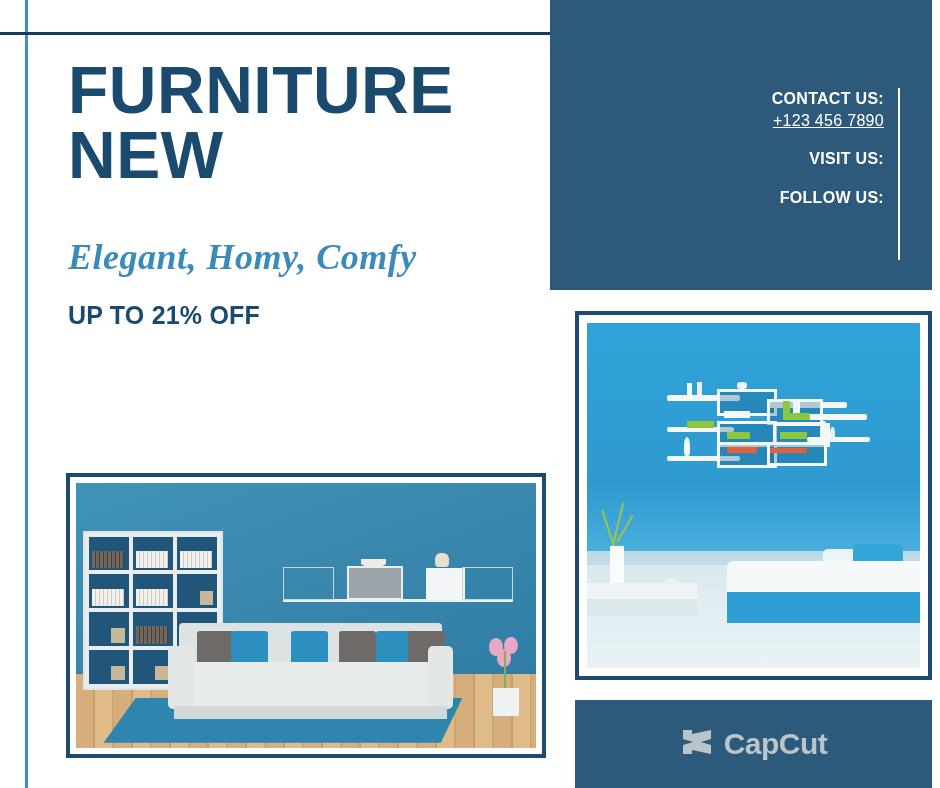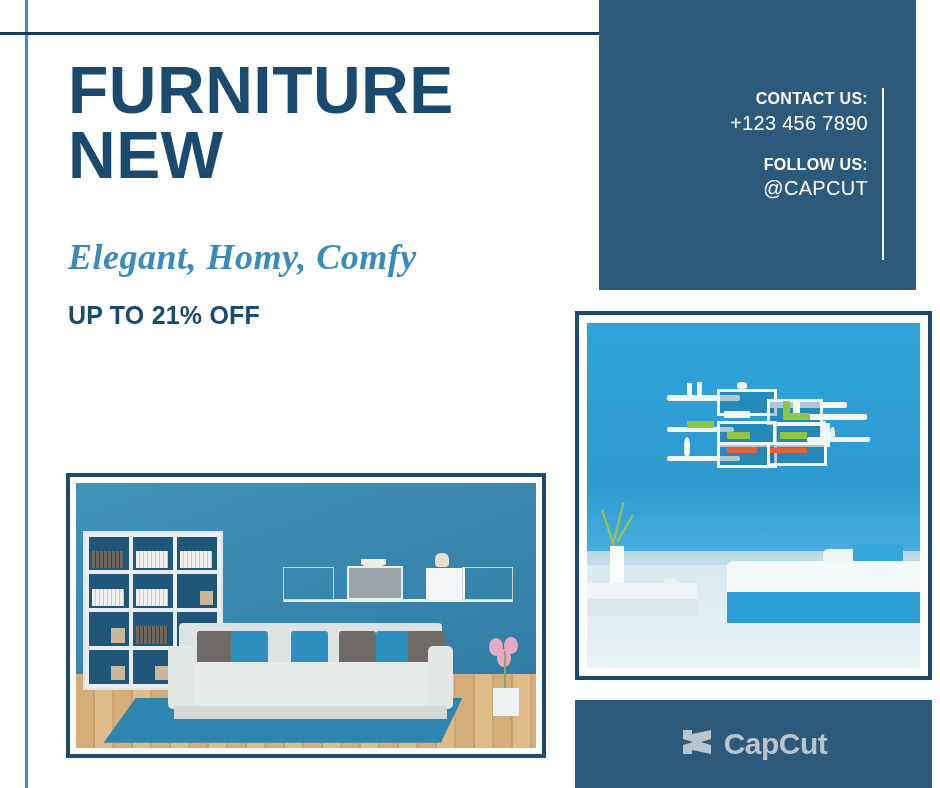--- a/index.html
+++ b/index.html
@@ -230,38 +230,38 @@
   }
   .lr-flower {
     position: absolute;
     width: 34%; height: 22%;
     background: #E9A8C4; border-radius: 50%;
   }
 
   
   #contact-panel {
     position: absolute;
-    right: 24px; top: 0;
-    width: 317px; height: 290px;
+    right: 8px; top: 0;
+    width: 382px; height: 290px;
     background: #2D5A7B;
   }
   #contact-list {
     position: absolute;
     right: 48px; top: 88px;
     text-align: right;
     color: #FFFFFF;
   }
   .contact-group { margin-bottom: 17px; }
   .contact-group:last-child { margin-bottom: 0; }
   .contact-label {
     font-size: 16px; font-weight: bold; letter-spacing: 0.3px;
     line-height: 1.35;
   }
   .contact-value {
-    font-size: 20px; letter-spacing: 0.3px; line-height: 1.35;
+    font-size: 16px; letter-spacing: 0.3px; line-height: 1.35; text-decoration: underline;
   }
   #contact-divider {
     position: absolute;
     right: 32px; top: 88px;
     width: 2px; height: 172px;
     background: #FFFFFF;
   }
 
   #bedroom-frame {
     position: absolute;
@@ -464,25 +464,25 @@
 <div id="contact-panel">
   <div id="contact-divider"></div>
   <div id="contact-list">
 
     <div class="contact-group">
       <div class="contact-label">CONTACT US:</div>
       <div class="contact-value">+123 456 7890</div>
     </div>
 
     <div class="contact-group">
+      <div class="contact-label">VISIT US:</div>
     </div>
 
     <div class="contact-group">
       <div class="contact-label">FOLLOW US:</div>
-      <div class="contact-value">@CAPCUT</div>
     </div>
 
   </div>
 </div>
 
 <div id="bedroom-frame">
   <div id="bedroom-photo">
     <div class="br-wall"></div>
     <div class="br-floor"></div>
     <div class="br-reflection"></div>

